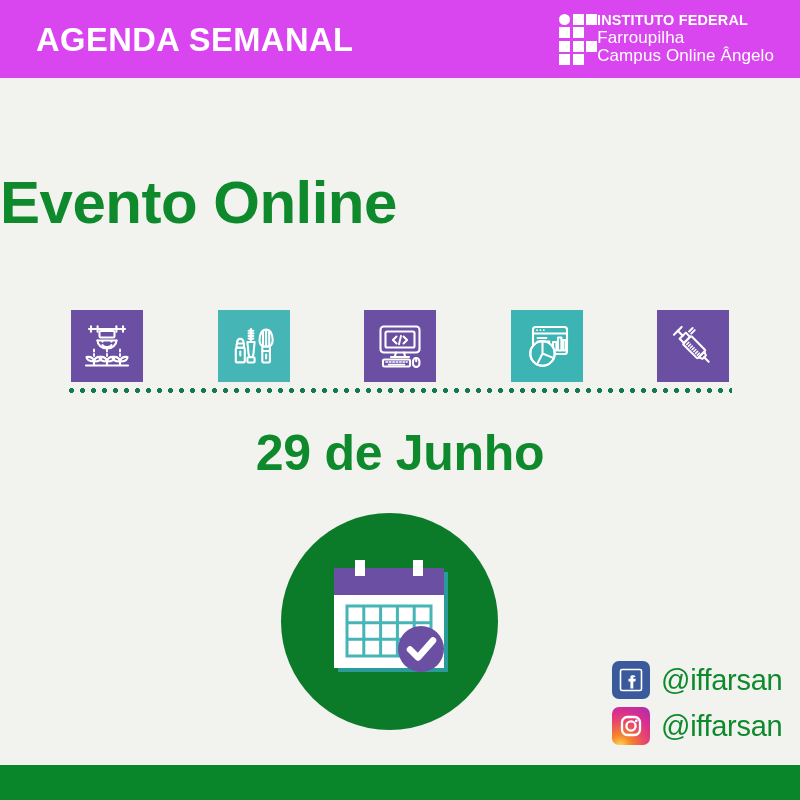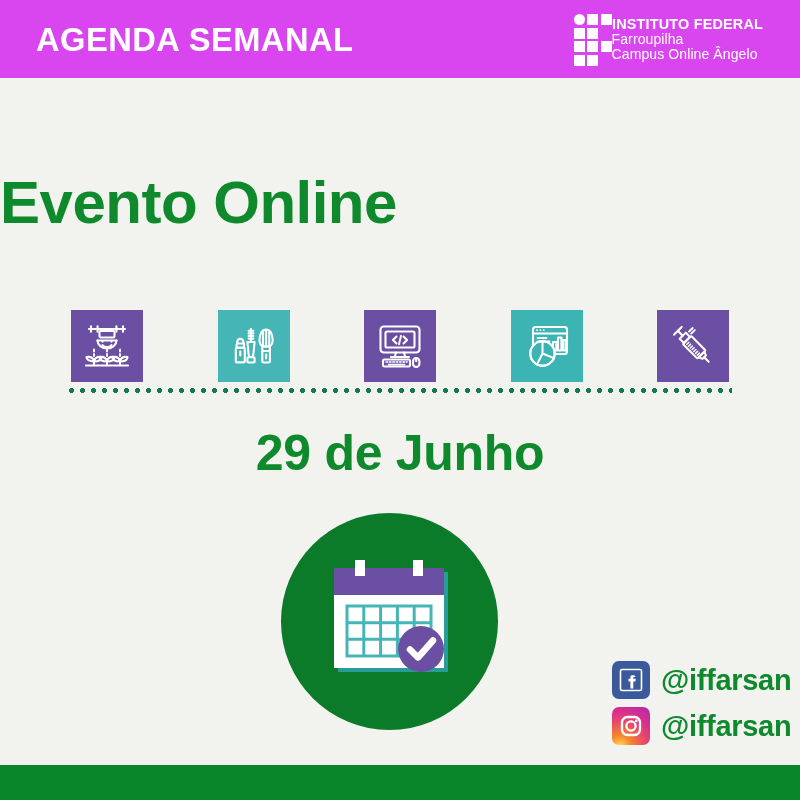--- a/index.html
+++ b/index.html
@@ -61,21 +61,21 @@
   .brand-text { color: #ffffff; line-height: 1.08; }
   .brand-line1 {
     font-size: 15.5px;
     font-weight: bold;
     letter-spacing: 0.2px;
     transform: scaleX(0.93);
     transform-origin: left center;
     white-space: nowrap;
   }
   .brand-line2, .brand-line3 {
-    font-size: 14px;
+    font-size: 17px;
     font-weight: normal;
     white-space: nowrap;
     letter-spacing: 0.1px;
   }
 
   
   .event-title {
     position: absolute;
     top: 168px;
     left: 0;
@@ -169,21 +169,21 @@
     justify-content: center;
     flex: none;
   }
   .social-badge.fb { background: #3b5a9b; }
   .social-badge.ig {
     background: radial-gradient(circle at 22% 102%, #fdd85a 0%, #f58529 22%, #e94c66 48%, #d92e90 70%, #b32ea6 92%);
   }
   .social-handle {
     color: #0e8a2d;
     font-size: 29px;
-    font-weight: bold;
+    font-weight: normal;
     letter-spacing: -0.3px;
     white-space: nowrap;
   }
 
   
   .footer {
     position: absolute;
     left: 0;
     top: 765px;
     width: 800px;

